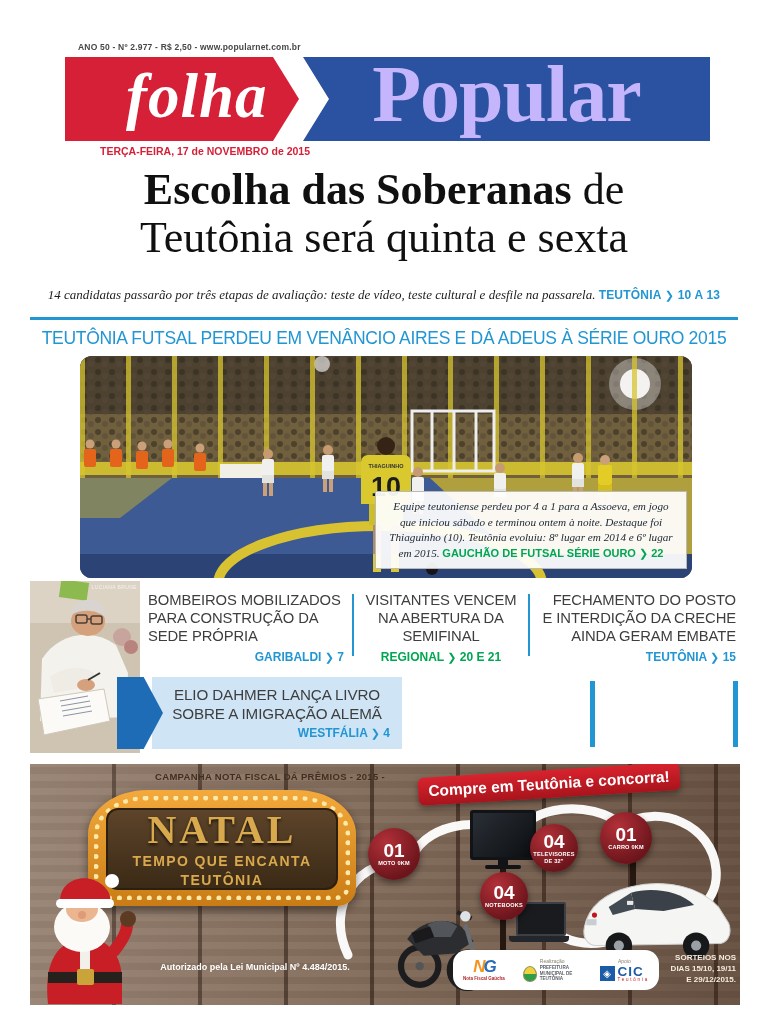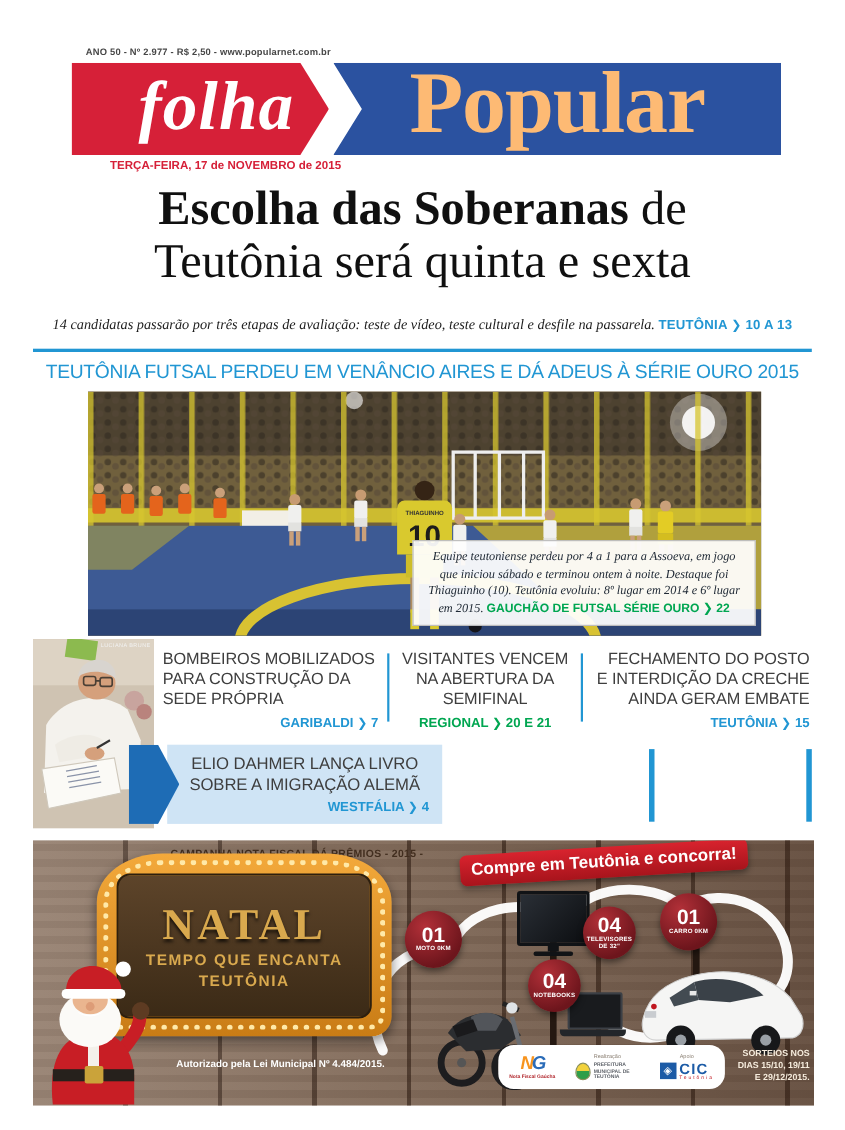--- a/index.html
+++ b/index.html
@@ -8,38 +8,38 @@
   
   .info{position:absolute;left:78px;top:42px;font-size:8.5px;font-weight:bold;color:#474747;letter-spacing:.2px;}
   .box-red{position:absolute;left:65px;top:57px;width:234px;height:84px;background:var(--logo-red,#d62038);
     clip-path:polygon(0 0,calc(100% - 26px) 0,100% 50%,calc(100% - 26px) 100%,0 100%);
     display:flex;align-items:center;padding-left:14px;box-sizing:border-box;}
   .logo-folha{font-family:"Liberation Serif","DejaVu Serif",serif;font-style:italic;font-weight:bold;color:#fff;
     font-size:63px;line-height:1;letter-spacing:1px;transform:translateY(-3px);margin-left:47px;}
   .box-blue{position:absolute;left:303px;top:57px;width:407px;height:84px;background:var(--logo-blue,#2b52a0);
     clip-path:polygon(0 0,100% 0,100% 100%,0 100%,26px 50%);
     display:flex;align-items:center;justify-content:center;}
-  .logo-popular{font-family:"Liberation Serif","DejaVu Serif",serif;font-weight:bold;color:#fdba74;
+  .logo-popular{font-family:"Liberation Serif","DejaVu Serif",serif;font-weight:bold;color:#c4b5fd;
     font-size:80px;line-height:.85;transform:translateY(-5px);letter-spacing:-1px;text-align:right;}
   .dateline{position:absolute;left:100px;top:145px;font-size:10.5px;font-weight:bold;color:var(--logo-red,#d62038);}
   
   .headline{position:absolute;left:30px;top:166px;width:708px;text-align:center;
     font-family:"Liberation Serif","DejaVu Serif",serif;color:var(--headline-ink,#101010);
     font-size:44px;line-height:1.08;}
   .headline .hstrong{font-weight:bold;}
   .deck{position:absolute;left:30px;top:287px;width:708px;text-align:center;
     font-family:"Liberation Serif","DejaVu Serif",serif;font-style:italic;font-size:13px;color:#1c1c1c;}
   .pageref{font-family:"Liberation Sans","DejaVu Sans",sans-serif;font-style:normal;font-weight:bold;
     color:var(--accent-blue,#2196d3);font-size:12px;letter-spacing:.2px;white-space:nowrap;}
   .pageref .arr{font-size:11px;}
   .rule-blue{position:absolute;left:30px;top:317px;width:708px;height:3px;background:var(--accent-blue,#2196d3);}
   
   .futsal-head{position:absolute;left:14px;top:328px;width:740px;text-align:center;font-size:17.5px;
     color:var(--accent-blue,#2196d3);letter-spacing:-0.3px;white-space:nowrap;font-weight:normal;}
-  .photo{position:absolute;left:80px;top:356px;width:612px;height:222px;overflow:hidden;background:#6b5d3c;}
+  .photo{position:absolute;left:80px;top:356px;width:612px;height:222px;overflow:hidden;background:#6b5d3c;border-radius:12px;}
   .photo svg{display:block;width:100%;height:100%;}
   .caption{position:absolute;right:5px;bottom:9px;width:292px;background:rgba(255,255,255,.93);
     border:1px solid #b9b9b9;padding:7px 9px;font-family:"Liberation Serif","DejaVu Serif",serif;
     font-style:italic;font-size:11.2px;line-height:1.38;color:#202a36;text-align:center;}
   .caption .ctopic{font-family:"Liberation Sans","DejaVu Sans",sans-serif;font-style:normal;font-weight:bold;
     color:var(--accent-green,#00a651);font-size:11px;white-space:nowrap;}
   
   .elio{position:absolute;left:30px;top:581px;width:110px;height:172px;overflow:hidden;background:#cfc3b2;}
   .elio svg{display:block;width:100%;height:100%;}
   .photo-credit{position:absolute;top:3px;right:3px;font-size:5px;color:#f2f2f2;letter-spacing:.4px;}
@@ -59,21 +59,21 @@
   
   .ad{position:absolute;left:30px;top:764px;width:710px;height:241px;overflow:hidden;background-color:#8a7260;
     background-image:
       linear-gradient(90deg,rgba(255,255,255,.12),rgba(0,0,0,.05) 45%,rgba(40,20,10,.35)),
       repeating-linear-gradient(90deg,rgba(0,0,0,0) 0 82px,rgba(40,22,12,.55) 82px 86px),
       repeating-linear-gradient(0deg,rgba(255,255,255,.035) 0 7px,rgba(0,0,0,.045) 7px 14px);}
   .campaign{position:absolute;left:100px;top:7px;width:280px;text-align:center;font-size:9.5px;font-weight:bold;
     color:#422e1f;letter-spacing:.3px;}
   .route{position:absolute;left:300px;top:16px;width:410px;height:200px;}
   .post{position:absolute;width:6px;background:#241811;}
-  .sign{position:absolute;left:58px;top:12px;width:268px;height:166px;
+  .sign{position:absolute;left:58px;top:26px;width:268px;height:116px;
     background:linear-gradient(#f3a93b,#c97c15);border-radius:60px 60px 18px 18px/44px 44px 18px 18px;
     box-shadow:0 4px 10px rgba(0,0,0,.45);z-index:2;}
   .sign::before{content:"";position:absolute;inset:6px;border:5px dotted #ffe9a8;
     border-radius:52px 52px 14px 14px/38px 38px 14px 14px;}
   .sign-board{position:absolute;left:18px;right:18px;top:18px;bottom:16px;
     background:linear-gradient(#5d442a,#3b2a16);border-radius:12px;border:2px solid #2d1f0e;
     display:flex;flex-direction:column;align-items:center;justify-content:center;gap:3px;}
   .sign-title{font-family:"Liberation Serif","DejaVu Serif",serif;font-weight:bold;font-size:40px;
     color:var(--gold,#d9a94e);letter-spacing:3px;line-height:1;text-shadow:0 2px 3px rgba(0,0,0,.7);}
   .sign-sub{font-size:14px;font-weight:bold;color:var(--gold,#d9a94e);letter-spacing:1.4px;}

